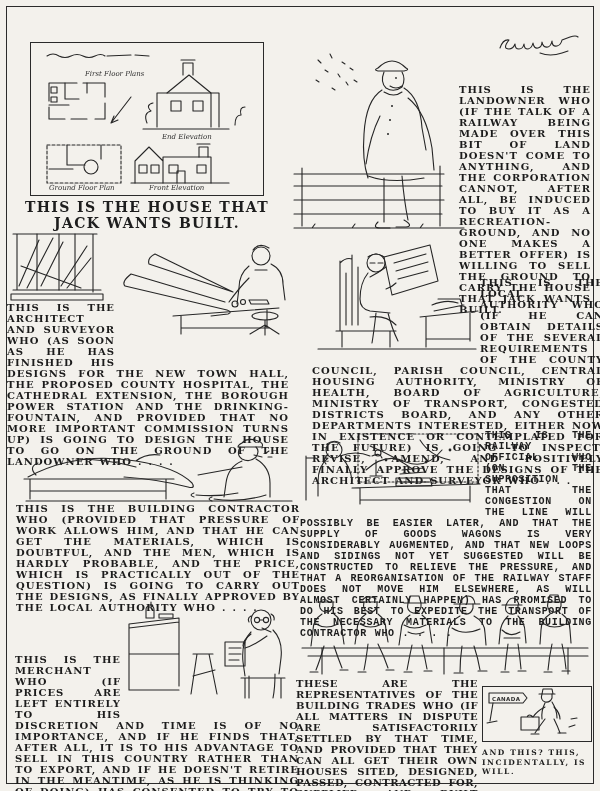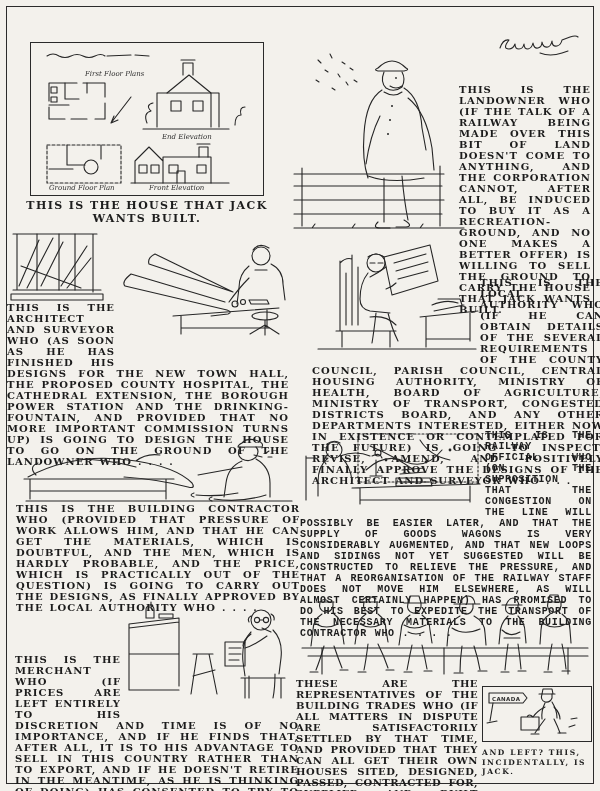--- a/index.html
+++ b/index.html
@@ -5,21 +5,21 @@
   html,body{margin:0;padding:0;background:#d8d5d0;}
   .page{position:relative;width:600px;height:791px;background:#f3f1ec;overflow:hidden;
         font-family:"DejaVu Serif",serif;color:#1d1d1d;}
   .frame{position:absolute;top:6px;left:6px;right:6px;bottom:7px;border:1px solid #2b2b2b;}
   .abs{position:absolute;}
   
   .cap{font-weight:bold;font-size:10px;line-height:11px;letter-spacing:1px;word-spacing:1.5px;
        text-align:justify;color:#1c1c1c;}
   .cap-tight{letter-spacing:0.5px;word-spacing:1px;}
   .cap-mid{letter-spacing:0.7px;word-spacing:1px;font-family:Liberation Mono, monospace;}
-  .center-cap{font-weight:bold;font-size:11px;letter-spacing:1.4px;text-align:center;}
+  .center-cap{font-weight:bold;font-size:14px;letter-spacing:1.4px;text-align:center;}
   
   svg.sketch *{stroke:#262626;fill:none;stroke-width:1.1;stroke-linecap:round;stroke-linejoin:round;}
   svg.sketch .fill{fill:#262626;stroke:none;}
   svg.sketch text{fill:#2e2e2e;stroke:none;font-family:"DejaVu Serif",serif;}
   svg.sketch text.hand{font-style:italic;font-size:7px;}
   svg.sketch text.sign{font-family:"DejaVu Sans",sans-serif;font-weight:bold;font-size:5.5px;letter-spacing:0.4px;}
   .plans-panel{left:30px;top:42px;width:232px;height:152px;border:1.5px solid #2a2a2a;}
   .plans-caption{left:24px;top:199px;width:246px;}
   .sig{left:492px;top:33px;width:92px;height:26px;}
   .landowner-illo{left:292px;top:46px;width:174px;height:188px;}
@@ -298,15 +298,15 @@
         <path d="M59 7 q-2 6 3 8 q5 1 7 -4 l0 -4"></path>
         <path d="M62 16 q-4 8 -3 16 M69 15 q5 8 5 16"></path>
         <path d="M62 20 q-8 4 -12 10"></path>
         <path d="M38 30 h18 v13 h-18 z M44 30 q2 -4 6 0"></path>
         <path d="M71 20 q6 6 6 12"></path>
         <path d="M62 32 q-6 8 -10 14 M71 32 q4 8 6 14"></path>
         <path d="M48 47 h8 M75 46 h8"></path>
         <path d="M86 40 l6 -2 M88 32 l6 -1"></path>
       </svg>
     </div>
-    <div class="jack-caption">AND LEFT? THIS, INCIDENTALLY, IS JACK.</div>
+    <div class="jack-caption">AND THIS? THIS, INCIDENTALLY, IS WILL.</div>
   </div>
 </div>
 
 </body></html>

